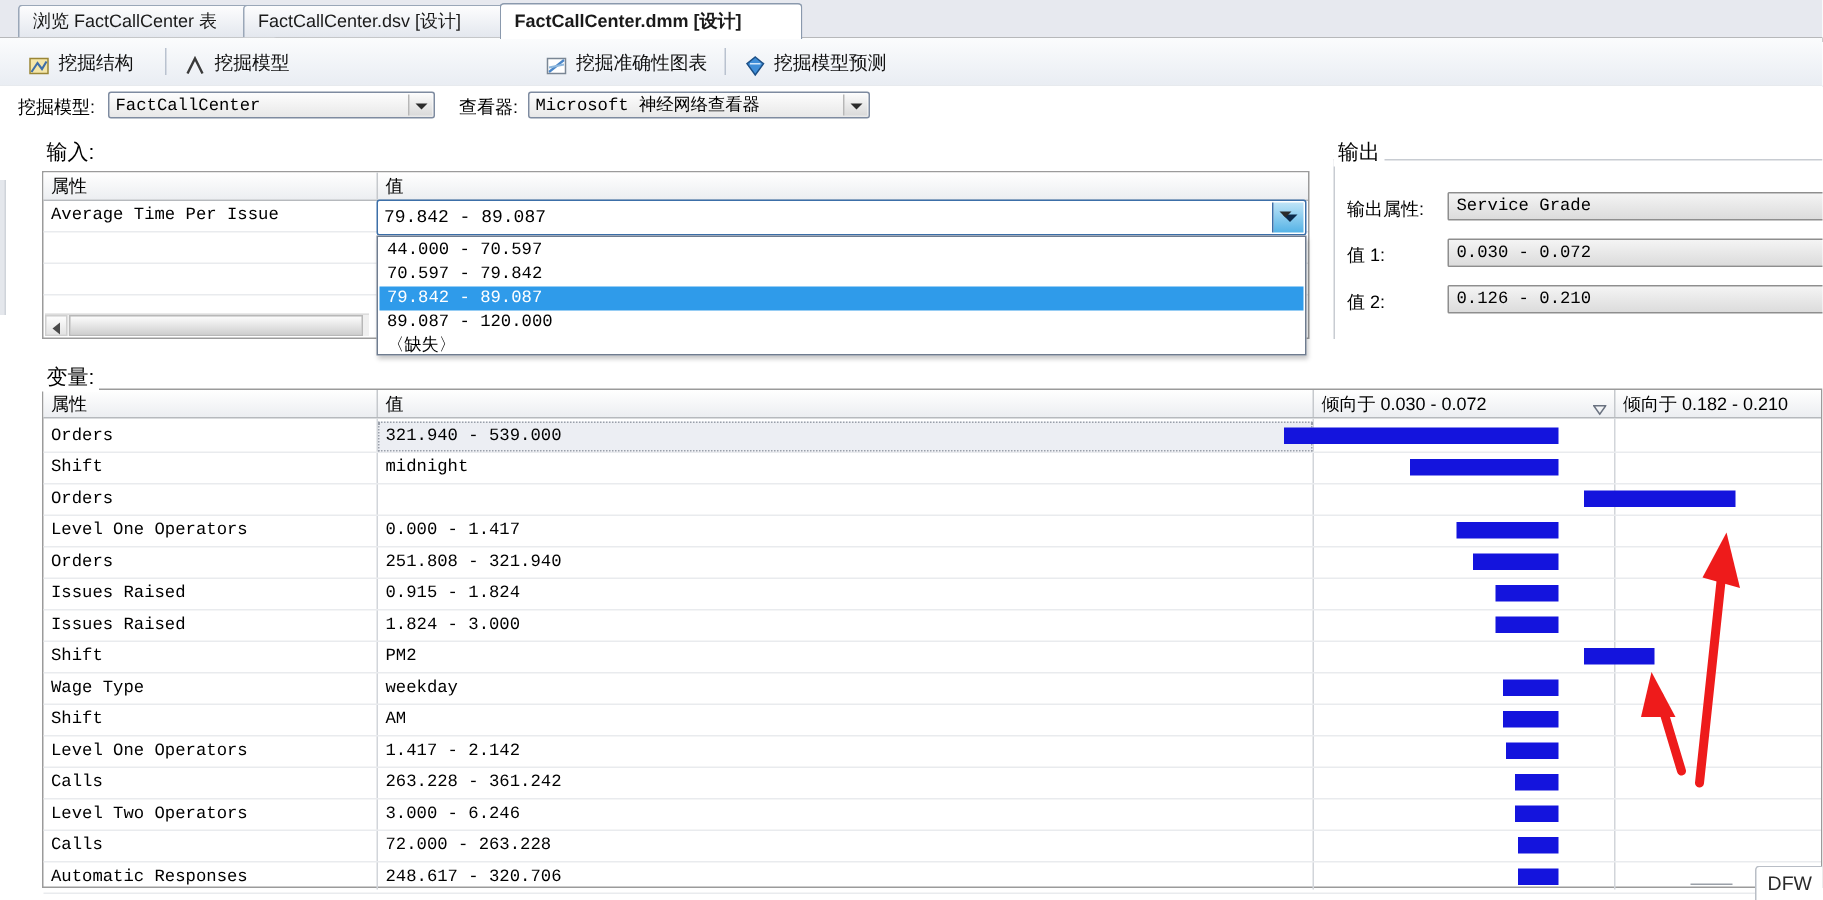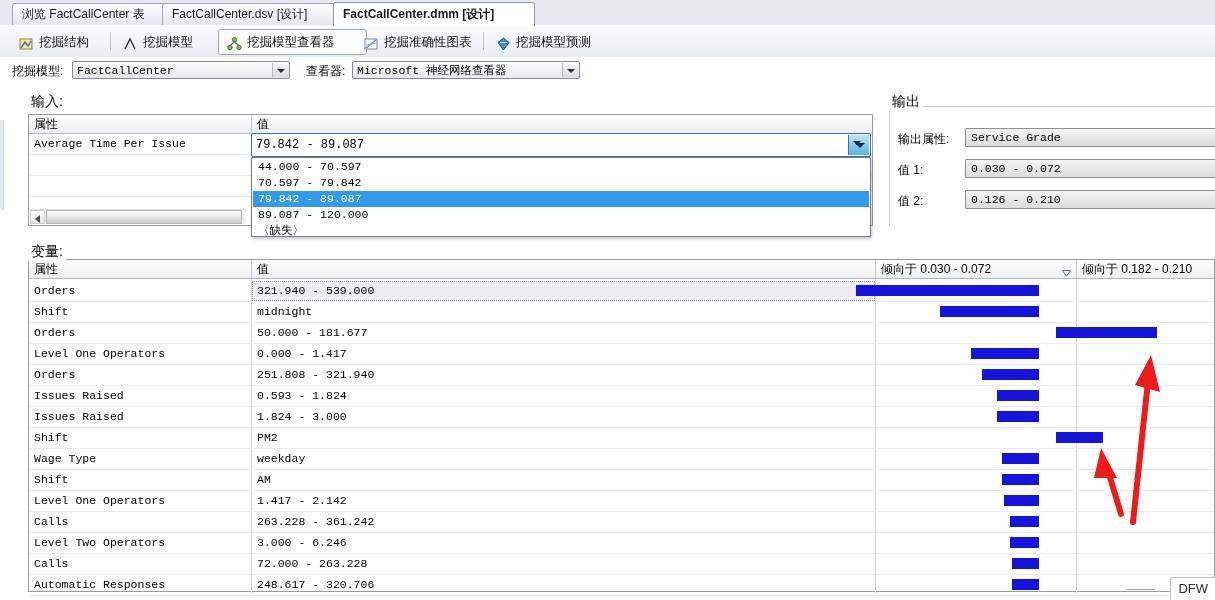--- a/index.html
+++ b/index.html
@@ -166,29 +166,20 @@
           <path d="M2 11 L6 5 L9 9 L12 4" stroke="#3f6fa8" stroke-width="1.4" fill="none"></path>
         </svg></span>
       <span>挖掘结构</span>
     </div>
     <div class="vsep" style="left: 110px;"></div>
     <div class="vtab" style="left: 114px; width: 98px;">
       <span class="ic"><svg width="15" height="14" viewBox="0 0 15 14">
           <path d="M2 12 L7 2 L12 12" stroke="#3a3a3a" stroke-width="1.6" fill="none"></path>
         </svg></span>
       <span>挖掘模型</span>
-    </div>
-    <div class="vtab active" style="left: 218px; width: 131px;">
-      <span class="ic"><svg width="15" height="14" viewBox="0 0 15 14">
-          <circle cx="7.5" cy="2.8" r="2.2" fill="#7fc24a" stroke="#3f7a22"></circle>
-          <circle cx="3" cy="10.5" r="2.2" fill="#7fc24a" stroke="#3f7a22"></circle>
-          <circle cx="12" cy="10.5" r="2.2" fill="#7fc24a" stroke="#3f7a22"></circle>
-          <path d="M7.5 5 L3 8.5 M7.5 5 L12 8.5" stroke="#5c6b7a" stroke-width="1.1"></path>
-        </svg></span>
-      <span>挖掘模型查看器</span>
     </div>
     <div class="vtab" style="left: 355px; width: 126px;">
       <span class="ic"><svg width="15" height="14" viewBox="0 0 15 14">
           <rect x="1" y="2" width="12" height="10" fill="#ffffff" stroke="#7a8694"></rect>
           <path d="M2 11 L12 3" stroke="#4a86c8" stroke-width="1.5"></path>
           <path d="M2 8 L12 6" stroke="#8fb8dd" stroke-width="1.2"></path>
         </svg></span>
       <span>挖掘准确性图表</span>
     </div>
     <div class="vsep" style="left: 483px;"></div>
@@ -290,36 +281,35 @@
         <div class="gcell mono sel" style="left: 223px; width: 623px;">321.940 - 539.000</div>
         <div class="bar" style="top: 4px; left: 827px; width: 183px;"></div>
       </div>
       <div class="grow" style="top: 42px;">
         <div class="gcell mono" style="left: 0px; width: 222px;">Shift</div>
         <div class="gcell mono" style="left: 223px; width: 623px;">midnight</div>
         <div class="bar" style="top: 4px; left: 911px; width: 99px;"></div>
       </div>
       <div class="grow" style="top: 63px;">
         <div class="gcell mono" style="left: 0px; width: 222px;">Orders</div>
-        <div class="gcell mono" style="left: 223px; width: 623px;">50.000 - 181.677</div>
         <div class="bar" style="top: 4px; left: 1027px; width: 101px;"></div>
       </div>
       <div class="grow" style="top: 84px;">
         <div class="gcell mono" style="left: 0px; width: 222px;">Level One Operators</div>
         <div class="gcell mono" style="left: 223px; width: 623px;">0.000 - 1.417</div>
         <div class="bar" style="top: 4px; left: 942px; width: 68px;"></div>
       </div>
       <div class="grow" style="top: 105px;">
         <div class="gcell mono" style="left: 0px; width: 222px;">Orders</div>
         <div class="gcell mono" style="left: 223px; width: 623px;">251.808 - 321.940</div>
         <div class="bar" style="top: 4px; left: 953px; width: 57px;"></div>
       </div>
       <div class="grow" style="top: 126px;">
         <div class="gcell mono" style="left: 0px; width: 222px;">Issues Raised</div>
-        <div class="gcell mono" style="left: 223px; width: 623px;">0.593 - 1.824</div>
+        <div class="gcell mono" style="left: 223px; width: 623px;">0.915 - 1.824</div>
         <div class="bar" style="top: 4px; left: 968px; width: 42px;"></div>
       </div>
       <div class="grow" style="top: 147px;">
         <div class="gcell mono" style="left: 0px; width: 222px;">Issues Raised</div>
         <div class="gcell mono" style="left: 223px; width: 623px;">1.824 - 3.000</div>
         <div class="bar" style="top: 4px; left: 968px; width: 42px;"></div>
       </div>
       <div class="grow" style="top: 168px;">
         <div class="gcell mono" style="left: 0px; width: 222px;">Shift</div>
         <div class="gcell mono" style="left: 223px; width: 623px;">PM2</div>

